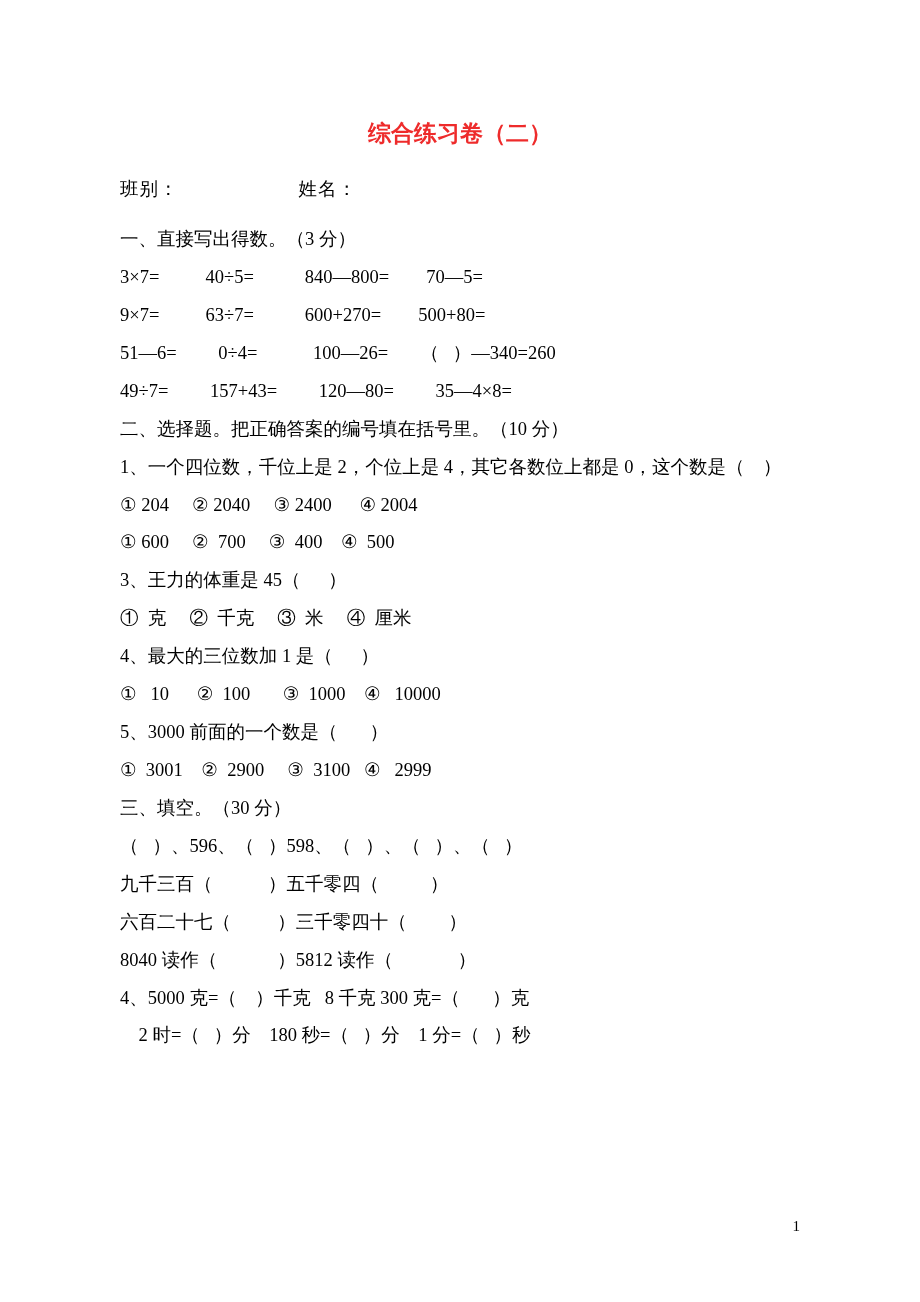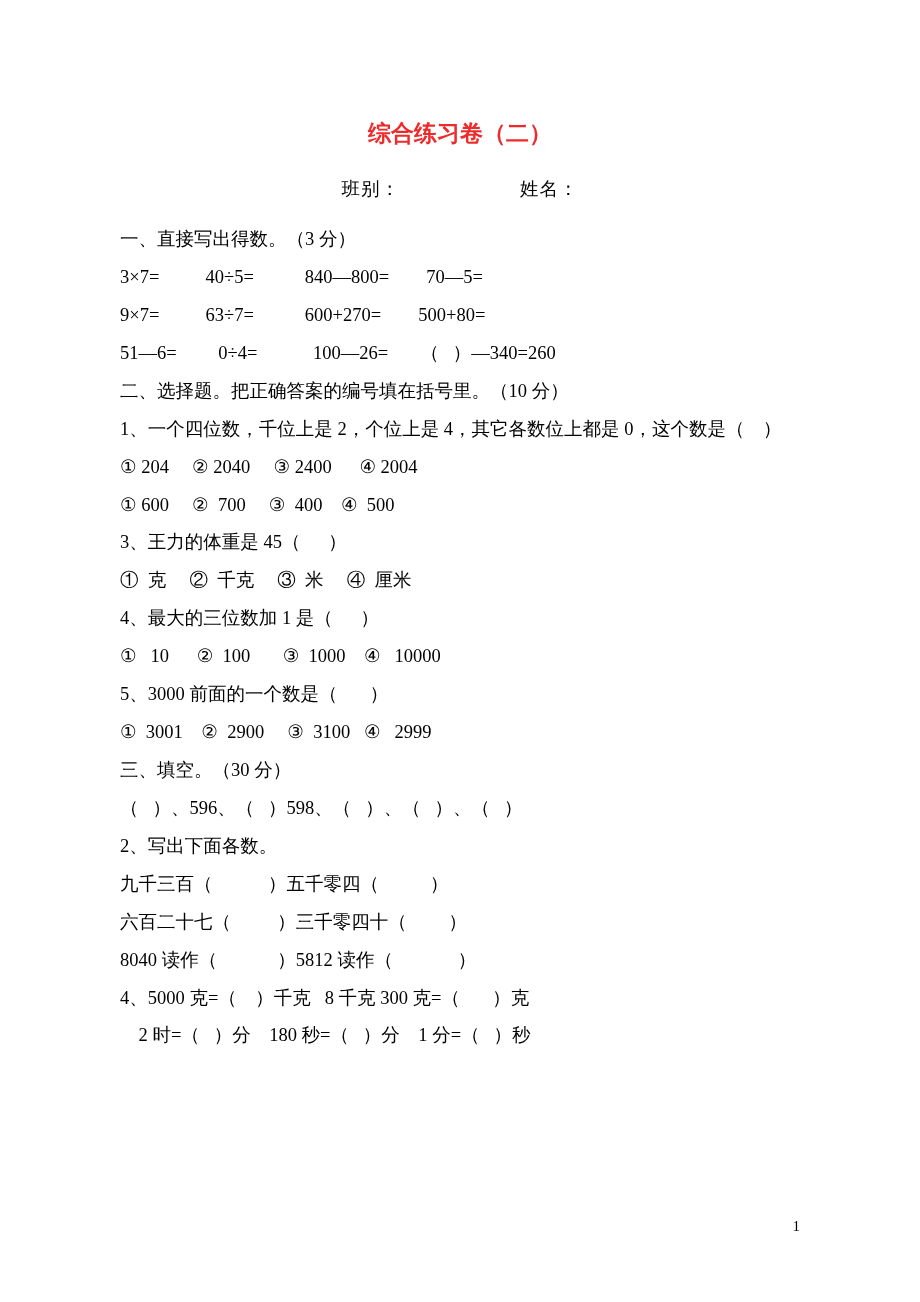--- a/index.html
+++ b/index.html
@@ -20,21 +20,20 @@
   }
   .title {
     text-align: center;
     font-family: "SimHei", "黑体", sans-serif;
     font-weight: bold;
     color: #ee2b2b;
     font-size: 23px;
     margin-bottom: 14px;
   }
   .nameline {
-    text-align: center;
     margin-bottom: 12px;
     letter-spacing: 1px;
   }
   .line { white-space: pre; }
   .page-num {
     position: absolute;
     bottom: 60px;
     right: 120px;
     font-size: 15px;
     font-family: "Times New Roman", serif;
@@ -49,35 +48,35 @@
   <div class="title">综合练习卷（二）</div>
 
   <div class="nameline">
     <span>班别：</span><span class="spacer-name"></span><span>姓名：</span>
   </div>
 
   <div class="line">一、直接写出得数。（3 分）</div>
   <div class="line">3×7=          40÷5=           840—800=        70—5=</div>
   <div class="line">9×7=          63÷7=           600+270=        500+80=</div>
   <div class="line">51—6=         0÷4=            100—26=       （   ）—340=260</div>
+  <div class="line">49÷7=         157+43=         120—80=         35—4×8=</div>
 
   <div class="line">二、选择题。把正确答案的编号填在括号里。（10 分）</div>
   <div class="line">1、一个四位数，千位上是 2，个位上是 4，其它各数位上都是 0，这个数是（    ）</div>
   <div class="line">① 204     ② 2040     ③ 2400      ④ 2004</div>
   <div class="line">① 600     ②  700     ③  400    ④  500</div>
   <div class="line">3、王力的体重是 45（      ）</div>
   <div class="line">①  克     ②  千克     ③  米     ④  厘米</div>
   <div class="line">4、最大的三位数加 1 是（      ）</div>
   <div class="line">①   10      ②  100       ③  1000    ④   10000</div>
   <div class="line">5、3000 前面的一个数是（       ）</div>
   <div class="line">①  3001    ②  2900     ③  3100   ④   2999</div>
 
   <div class="line">三、填空。（30 分）</div>
   <div class="line">（   ）、596、（   ）598、（   ）、（   ）、（   ）</div>
-  <div class="line">2、写出下面各数。</div>
   <div class="line">九千三百（            ）五千零四（           ）</div>
   <div class="line">六百二十七（          ）三千零四十（         ）</div>
   <div class="line">8040 读作（             ）5812 读作（              ）</div>
   <div class="line">4、5000 克=（    ）千克   8 千克 300 克=（       ）克</div>
   <div class="line">    2 时=（   ）分    180 秒=（   ）分    1 分=（   ）秒</div>
 
   <div class="page-num">1</div>
 </div>
 
 </body></html>

